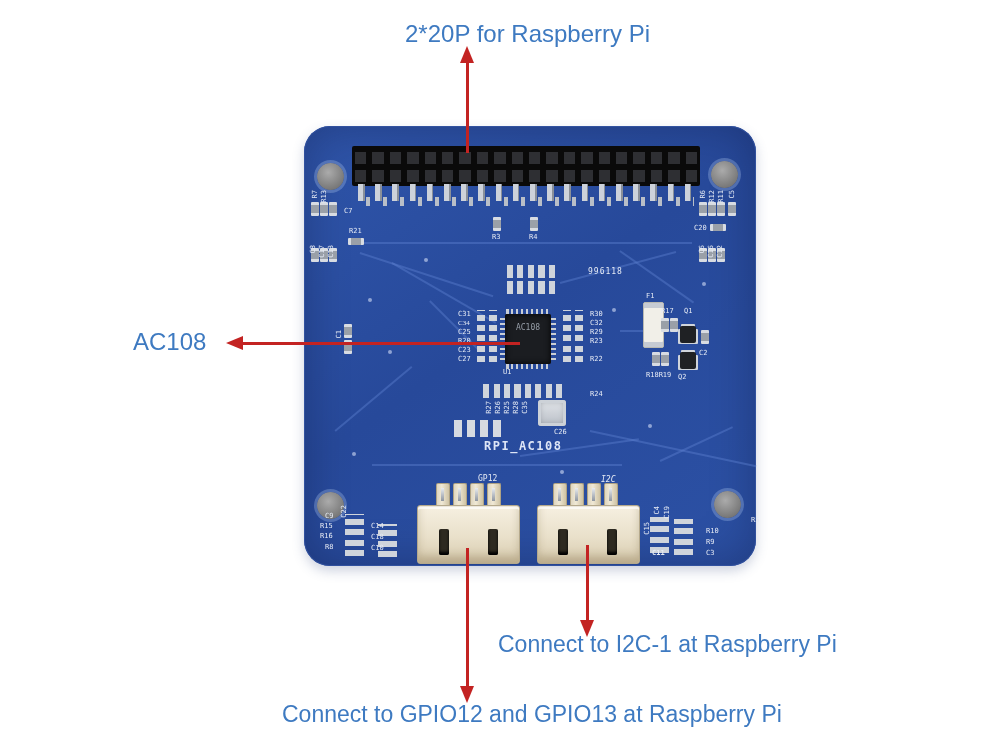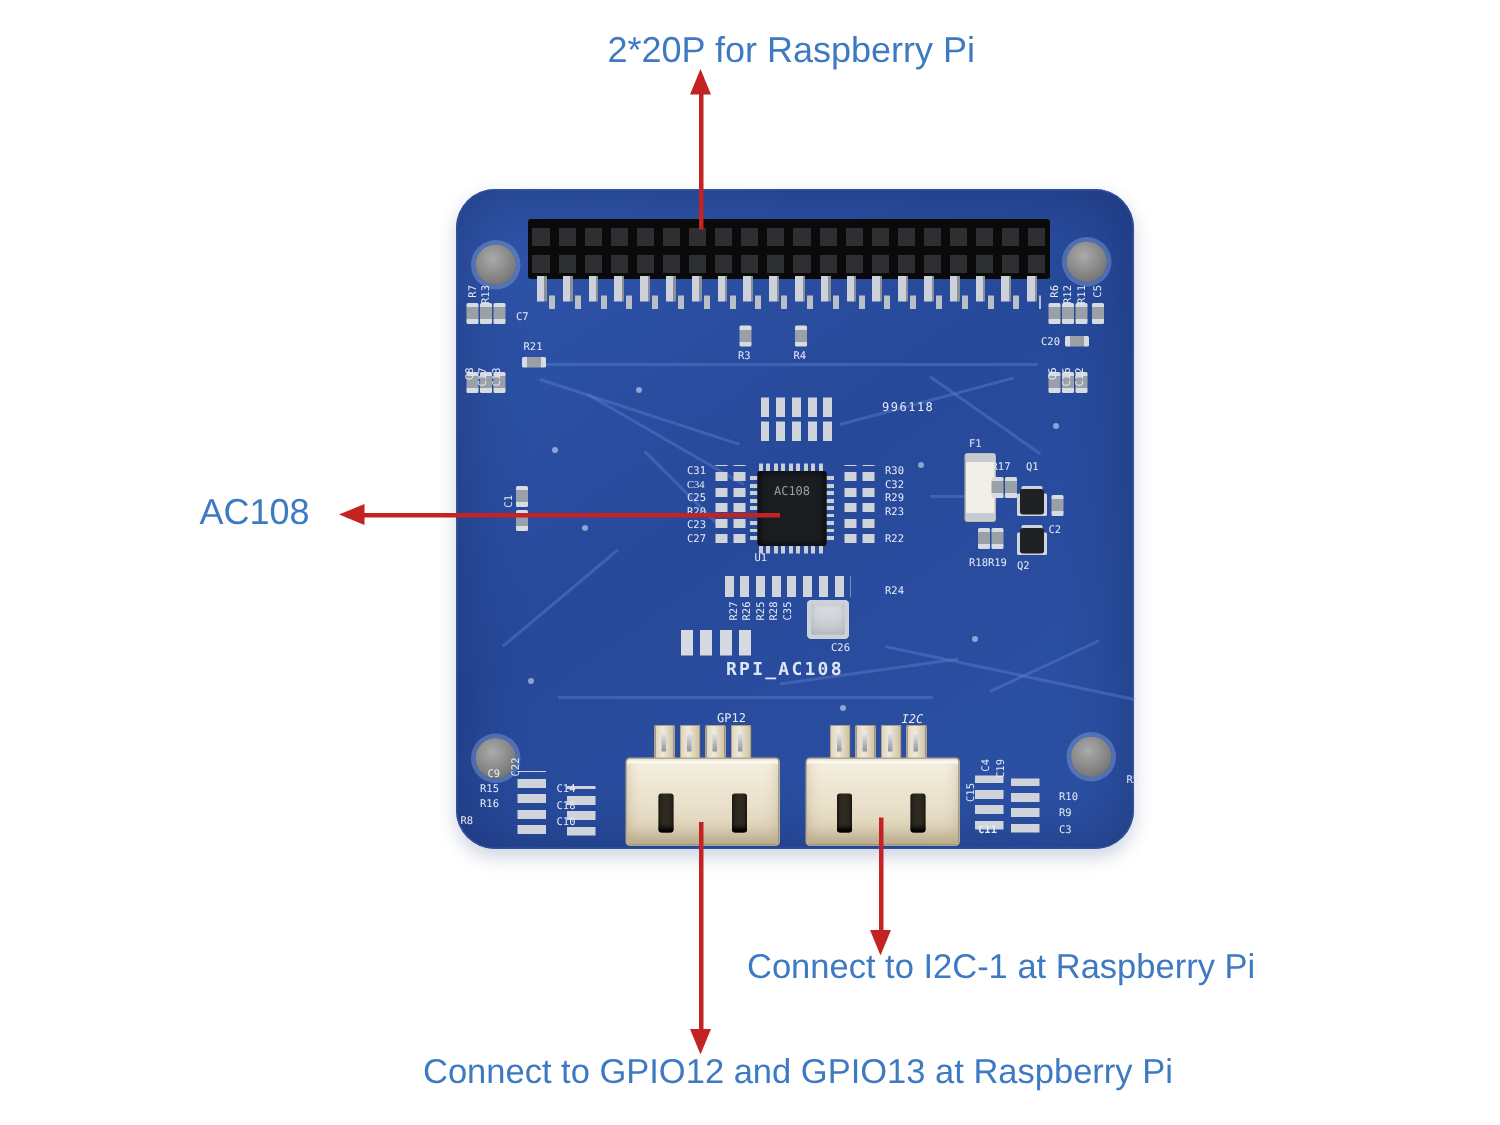--- a/index.html
+++ b/index.html
@@ -221,21 +221,21 @@
   <i class="sk" style="left:554px;top:429px;">C26</i>
   <i class="sk" style="left:646px;top:293px;">F1</i>
   <i class="sk" style="left:661px;top:308px;">R17</i>
   <i class="sk" style="left:684px;top:308px;">Q1</i>
   <i class="sk" style="left:699px;top:350px;">C2</i>
   <i class="sk" style="left:646px;top:372px;">R18R19</i>
   <i class="sk" style="left:678px;top:374px;">Q2</i>
   <i class="sk" style="left:325px;top:513px;">C9</i>
   <i class="sk" style="left:320px;top:523px;">R15</i>
   <i class="sk" style="left:320px;top:533px;">R16</i>
-  <i class="sk" style="left:307px;top:544px;">R8</i>
+  <i class="sk" style="left:325px;top:544px;">R8</i>
   <i class="sk v" style="left:341px;top:505px;">C22</i>
   <i class="sk" style="left:371px;top:523px;">C14</i>
   <i class="sk" style="left:371px;top:534px;">C18</i>
   <i class="sk" style="left:371px;top:545px;">C10</i>
   <i class="sk v" style="left:654px;top:506px;">C4</i>
   <i class="sk v" style="left:664px;top:506px;">C19</i>
   <i class="sk v" style="left:644px;top:522px;">C15</i>
   <i class="sk" style="left:652px;top:550px;font-weight:bold;">C11</i>
   <i class="sk" style="left:706px;top:517px;padding-left:45px;">R5</i>
   <i class="sk" style="left:706px;top:528px;">R10</i>

